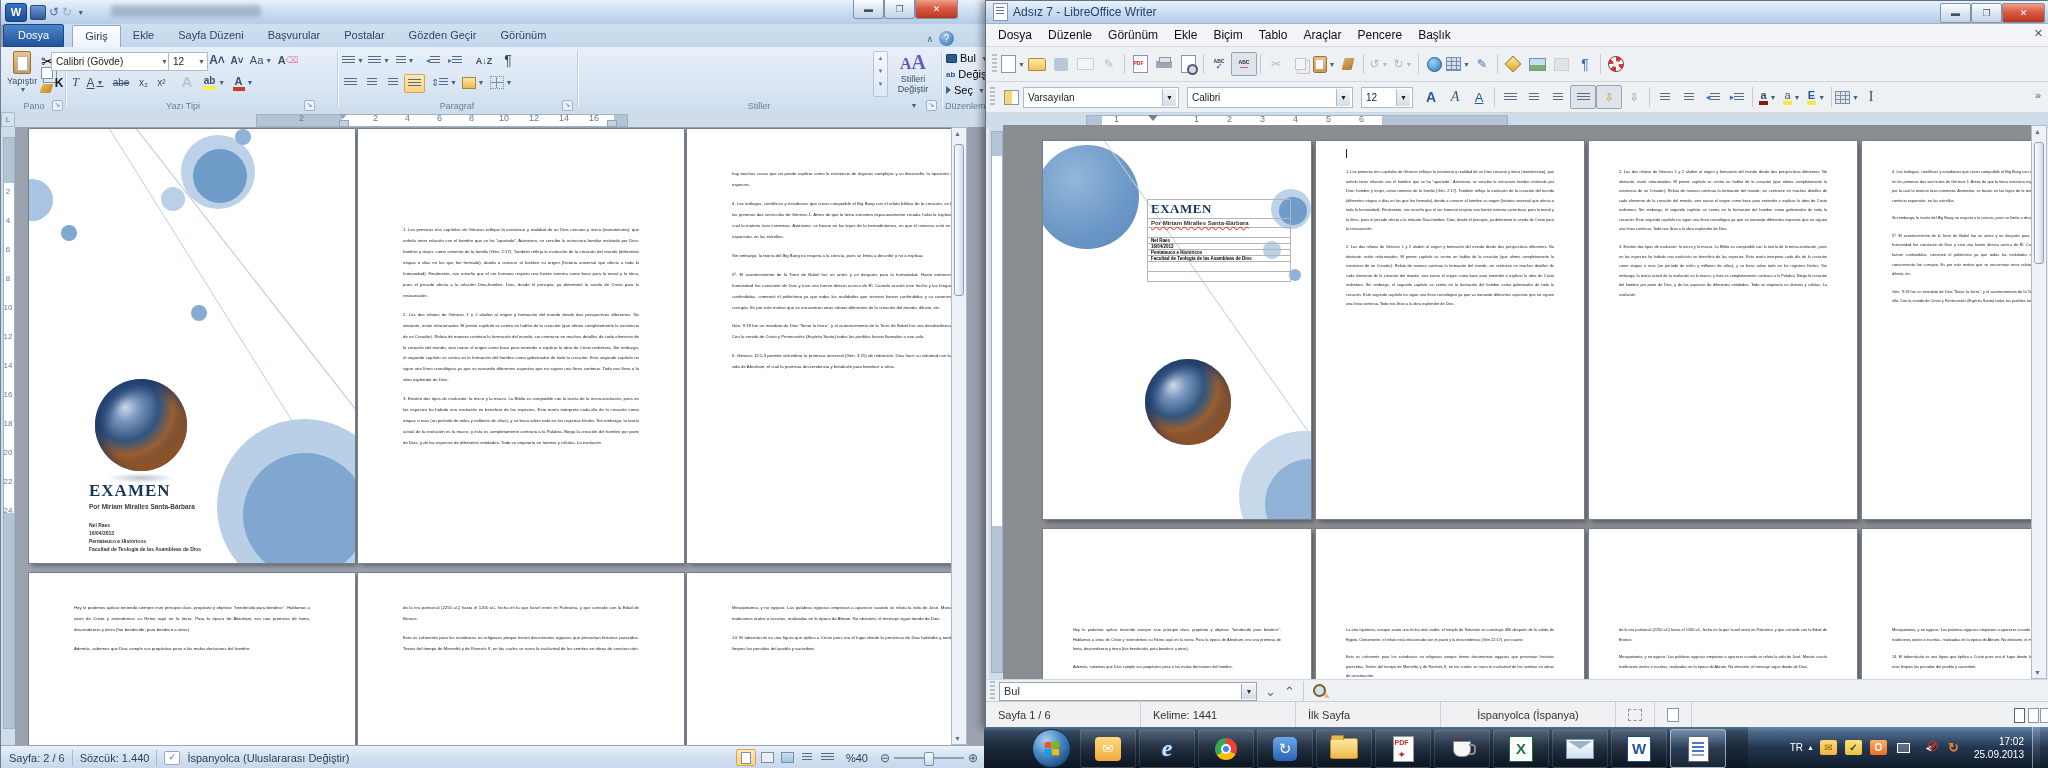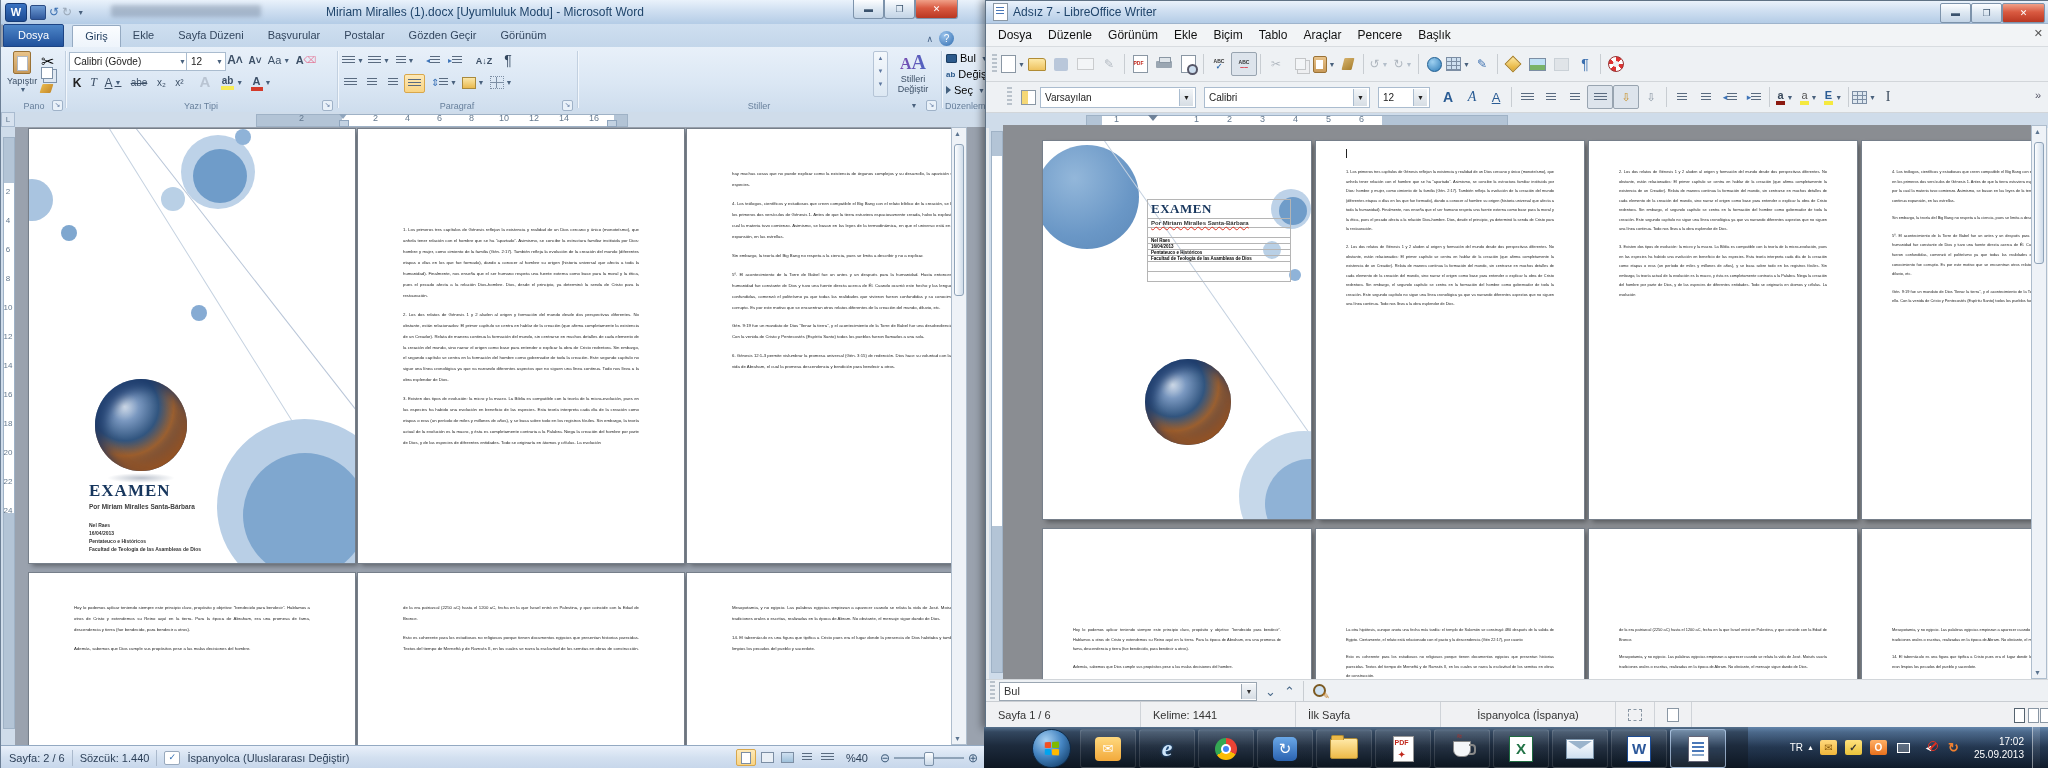--- a/index.html
+++ b/index.html
@@ -71,21 +71,20 @@
 
     <div class="tbar ab fx" style="left:0;top:0;width:1005px;height:24px">
       <div class="fx" style="margin-left:4px;gap:3px">
         <div style="width:20px;height:17px;background:linear-gradient(#3a73c2,#1c4b93);border:1px solid #163b76;border-radius:3px;color:#fff;font-size:11px;font-weight:bold;text-align:center;line-height:17px">W</div>
         <div style="width:14px;height:13px;background:linear-gradient(#6d9bd4,#30589c);border:1px solid #2a4b84;border-radius:2px"></div>
         <div style="color:#3b6fb0;font-size:12px">↺</div>
         <div style="color:#9aa8b8;font-size:12px">↻</div>
         <div class="dd">▼</div>
       </div>
       <div class="ab" style="left:110px;top:5px;width:150px;height:12px;background:rgba(60,80,105,.28);filter:blur(2px);border-radius:2px"></div>
-      <div style="flex:1;text-align:center;margin-right:120px">Miriam Miralles (1).docx [Uyumluluk Modu] - Microsoft Word</div>
       <div class="ab fx" style="right:48px;top:0;gap:0">
         <div class="wbtn">▬</div>
         <div class="wbtn">❐</div>
         <div class="wbtn close">✕</div>
       </div>
     </div>
 
     <div class="ab fx wtabs" style="left:2px;top:24px;width:1001px;height:23px;background:linear-gradient(#cfdff0,#c3d6ea)">
         <span>Dosya</span>
         <span>Giriş</span>
@@ -108,21 +107,21 @@
           <div class="dd">▼</div>
         </div>
         <div class="ab" style="left:38px;top:4px">✂</div>
         <div class="ab" style="left:38px;top:19px;width:10px;height:10px;border:1px solid #7d91a8;background:#fff;box-shadow:3px 3px 0 #dfe8f2,3px 3px 0 1px #7d91a8"></div>
         <div class="ab" style="left:38px;top:36px;width:11px;height:9px;background:linear-gradient(120deg,#e8b84d,#c58a2a);transform:skewX(-18deg);border-radius:1px"></div>
         <div class="glab">Pano</div>
         <div class="lnch">↘</div>
       </div>
       <div class="gsep" style="left:64px"></div>
 
-      <div class="grp" style="left:66px;width:268px">
+      <div class="grp" style="left:48px;width:268px">
         <div class="combo ab" style="left:2px;top:4px;width:112px">
             <span>Calibri (Gövde)</span>
             <span class="dd" style="margin-left:auto">▼</span>
           </div>
         <div class="combo ab" style="left:119px;top:4px;width:32px">
             <span>12</span>
             <span class="dd" style="margin-left:auto">▼</span>
           </div>
         <div class="ic ab" style="left:158px;top:3px;width:20px;height:18px;font-size:12px;font-weight:bold">A˄</div>
         <div class="ic ab" style="left:178px;top:3px;width:20px;height:18px;font-size:10px;font-weight:bold">A˅</div>
@@ -471,21 +470,21 @@
         </div>
       <div class="ti" style="color:#3b6faf;font-size:14px">¶</div>
       <div class="vsep"></div>
       <div class="ti">
           <div class="circ" style="position:static;width:14px;height:14px;background:conic-gradient(#d33 0 45deg,#fff 45deg 90deg,#d33 90deg 135deg,#fff 135deg 180deg,#d33 180deg 225deg,#fff 225deg 270deg,#d33 270deg 315deg,#fff 315deg 360deg);border:1px solid #933">
             <div class="circ" style="left:4px;top:4px;width:6px;height:6px;background:#eef1f4;position:relative"></div>
           </div>
         </div>
     </div>
 
-    <div class="fx lotb" style="height:30px;padding-left:17px">
+    <div class="fx lotb" style="height:30px;padding-left:0">
       <div class="grip"></div>
       <div class="ti">
           <div style="width:13px;height:13px;background:linear-gradient(90deg,#f5d876 50%,#fff 50%);border:1px solid #8a97a4"></div>
         </div>
       <div class="combo" style="width:148px;height:19px;justify-content:space-between">
           <span>Varsayılan</span>
           <span style="width:13px;height:17px;background:linear-gradient(#f2f5f8,#d6dde4);border-left:1px solid #aabccf;font-size:7px;text-align:center;line-height:17px">▼</span>
         </div>
       <div style="width:8px"></div>
       <div class="combo" style="width:158px;height:19px;justify-content:space-between">

